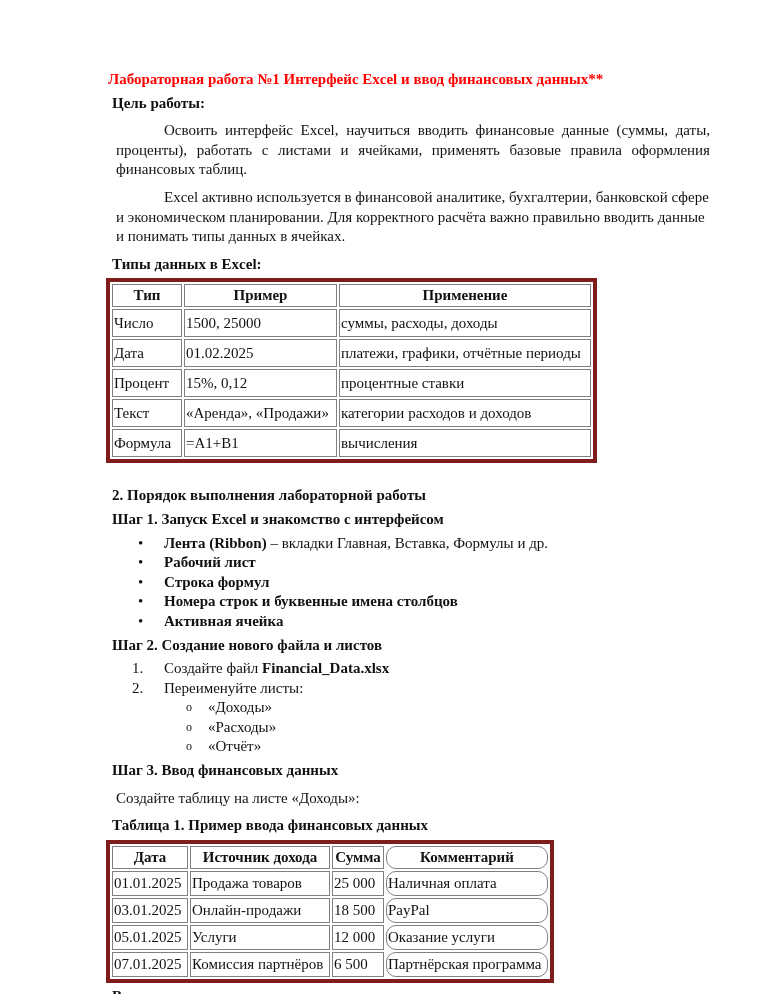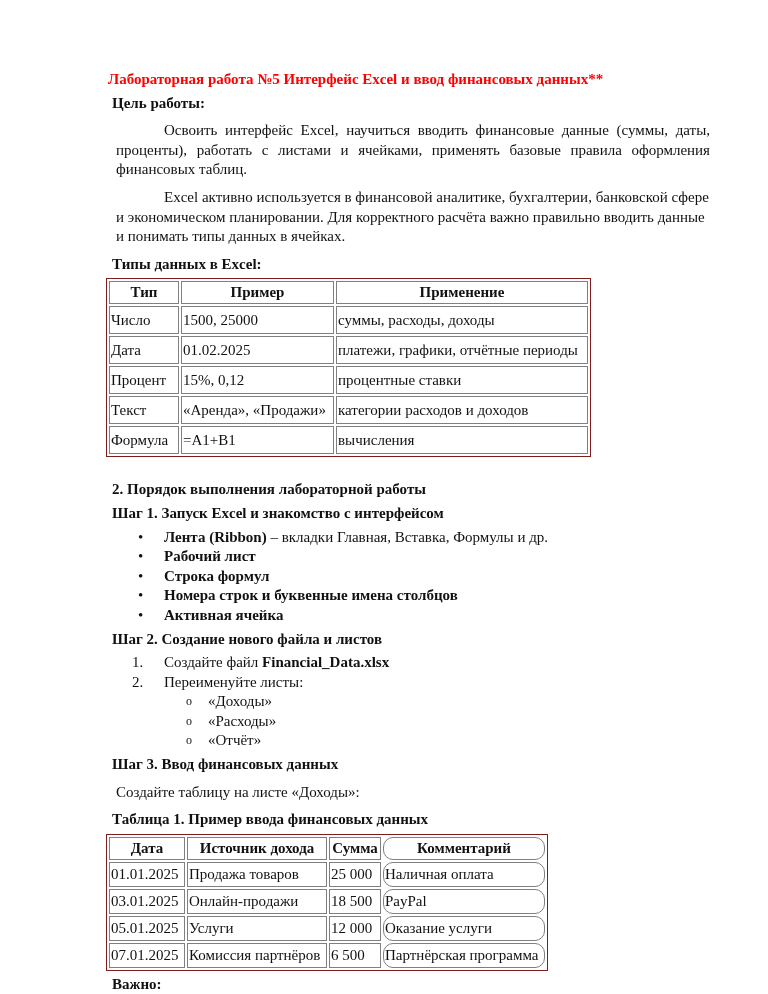--- a/index.html
+++ b/index.html
@@ -36,21 +36,21 @@
       margin: 8px;
     }
     .indent-para {
       text-indent: 48px;
       text-align: justify;
     }
     .indent-para.tight {
       text-align: left;
     }
     table.grid {
-      border: 1px solid #7f1d1d;
+      border: 4px solid #7f1d1d;
       border-collapse: separate;
       border-spacing: 2px;
       margin: 0 0 0 -2px;
       font-size: 15px;
     }
     table.grid th, table.grid td {
       border: 1px solid #808080;
       padding: 2px 1px 3px 1px;
       line-height: 18px;
       text-align: left;
@@ -122,21 +122,21 @@
       top: 0;
       font-size: 12px;
     }
     b { font-weight: bold; }
   </style>
 </head>
 <body>
 
 <div class="page">
 
-  <p class="title" style="color: rgb(255, 0, 0);">Лабораторная работа №5 Интерфейс Excel и ввод финансовых данных**</p>
+  <p class="title" style="color: rgb(255, 0, 0);">Лабораторная работа №1 Интерфейс Excel и ввод финансовых данных**</p>
 
   <p class="heading">Цель работы:</p>
   <p class="indent-para">Освоить интерфейс Excel, научиться вводить финансовые данные (суммы, даты, проценты), работать с листами и ячейками, применять базовые правила оформления финансовых таблиц.</p>
 
   <p class="indent-para tight">Excel активно используется в финансовой аналитике, бухгалтерии, банковской сфере и экономическом планировании. Для корректного расчёта важно правильно вводить данные и понимать типы данных в ячейках.</p>
 
   <p class="heading">Типы данных в Excel:</p>
 
   <table class="grid" id="types-table">
     <thead>

